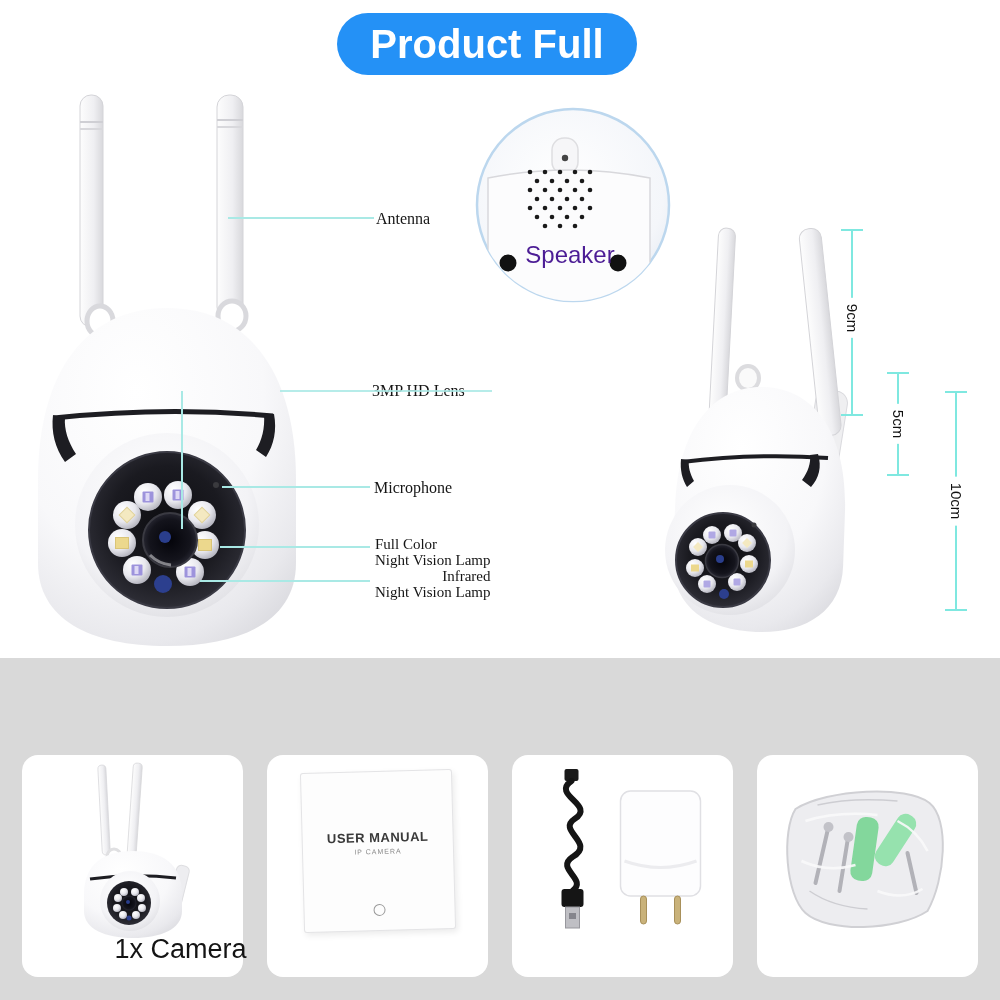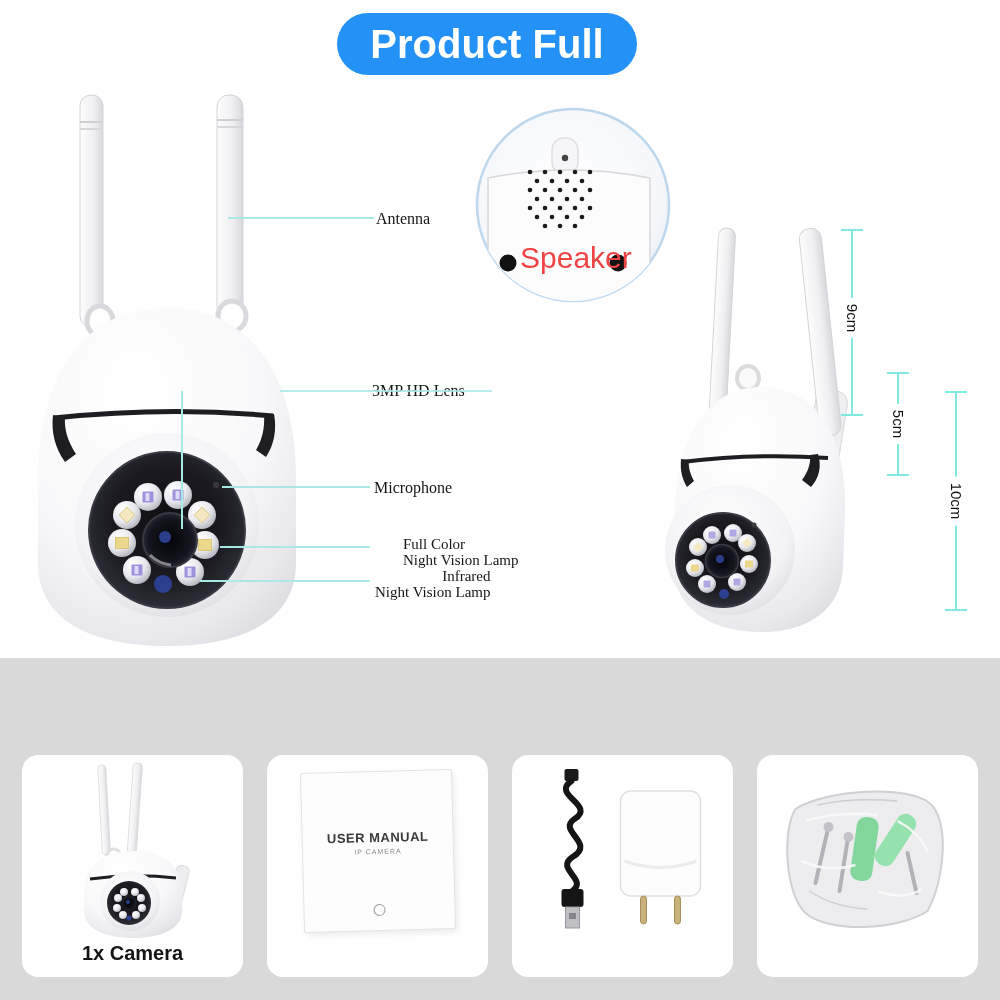--- a/index.html
+++ b/index.html
@@ -24,27 +24,27 @@
   
   .dim{position:absolute;width:22px;}
   .dim .vline{position:absolute;left:10px;top:0;width:2px;height:100%;background:#7fe8e0;}
   .dim .cap{position:absolute;left:0;width:22px;height:2px;background:#7fe8e0;}
   .dim .cap.t{top:0;} .dim .cap.b{bottom:0;}
   .dim-label{position:absolute;transform:translate(-50%,-50%) rotate(90deg);
              background:#ffffff;padding:1px 6px;font-size:15px;font-weight:500;color:#111;z-index:6;}
 
   
   .speaker-text{position:absolute;left:520px;top:241px;width:100px;text-align:center;
-                font-size:30px;color:#ef4444;z-index:4;}
+                font-size:24px;color:#4c1d95;z-index:4;}
 
   
   .gray-band{position:absolute;left:0;top:658px;width:1000px;height:342px;background:#d9d9d9;}
   .card{position:absolute;top:755px;width:221px;height:222px;background:#ffffff;border-radius:16px;}
   .card-label{position:absolute;left:0;bottom:12px;width:100%;text-align:center;
-              font-size:20px;font-weight:700;color:#141414;}
+              font-size:27px;font-weight:400;color:#141414;padding-left:48px;}
   .card-art{position:absolute;left:50%;top:6px;transform:translateX(-50%);}
 
   
   .sheet{position:absolute;left:50%;top:16px;width:150px;height:158px;background:#fdfdfd;
          border:1px solid #e4e4e6;border-radius:3px;transform:translateX(-50%) rotate(-1.5deg);
          box-shadow:2px 3px 6px rgba(0,0,0,0.08);} 
   .sheet .mtitle{position:absolute;top:58px;width:100%;text-align:center;font-size:13px;
                  font-weight:bold;letter-spacing:0.5px;color:#3a3a3a;}
   .sheet .msub{position:absolute;top:76px;width:100%;text-align:center;font-size:7px;
                letter-spacing:1px;color:#8a8a8a;}
@@ -151,21 +151,21 @@
   <div class="lead h" style="left:228px;top:217px;width:146px;"></div>
   <div class="lead v" style="left:181px;top:391px;height:138px;"></div>
   <div class="lead h" style="left:280px;top:390px;width:212px;opacity:0.85;"></div>
   <div class="lead h" style="left:222px;top:486px;width:148px;"></div>
   <div class="lead h" style="left:220px;top:546px;width:150px;"></div>
   <div class="lead h" style="left:200px;top:580px;width:170px;"></div>
 
   <div class="callout" style="left:376px;top:210px;">Antenna</div>
   <div class="callout" style="left:372px;top:382px;">3MP HD Lens</div>
   <div class="callout" style="left:374px;top:479px;">Microphone</div>
-  <div class="callout small" style="left:375px;top:536px;margin-left:28px;">
+  <div class="callout small" style="left:375px;top:536px;">
     <div>Full Color</div>
     <div>Night Vision Lamp</div>
   </div>
   <div class="callout small" style="left:375px;top:568px;text-align:right;">
     <div>Infrared</div>
     <div>Night Vision Lamp</div>
   </div>
 
   <svg class="abs" style="left:470px;top:100px;" width="206" height="212" viewBox="0 0 206 212">
     <defs>

